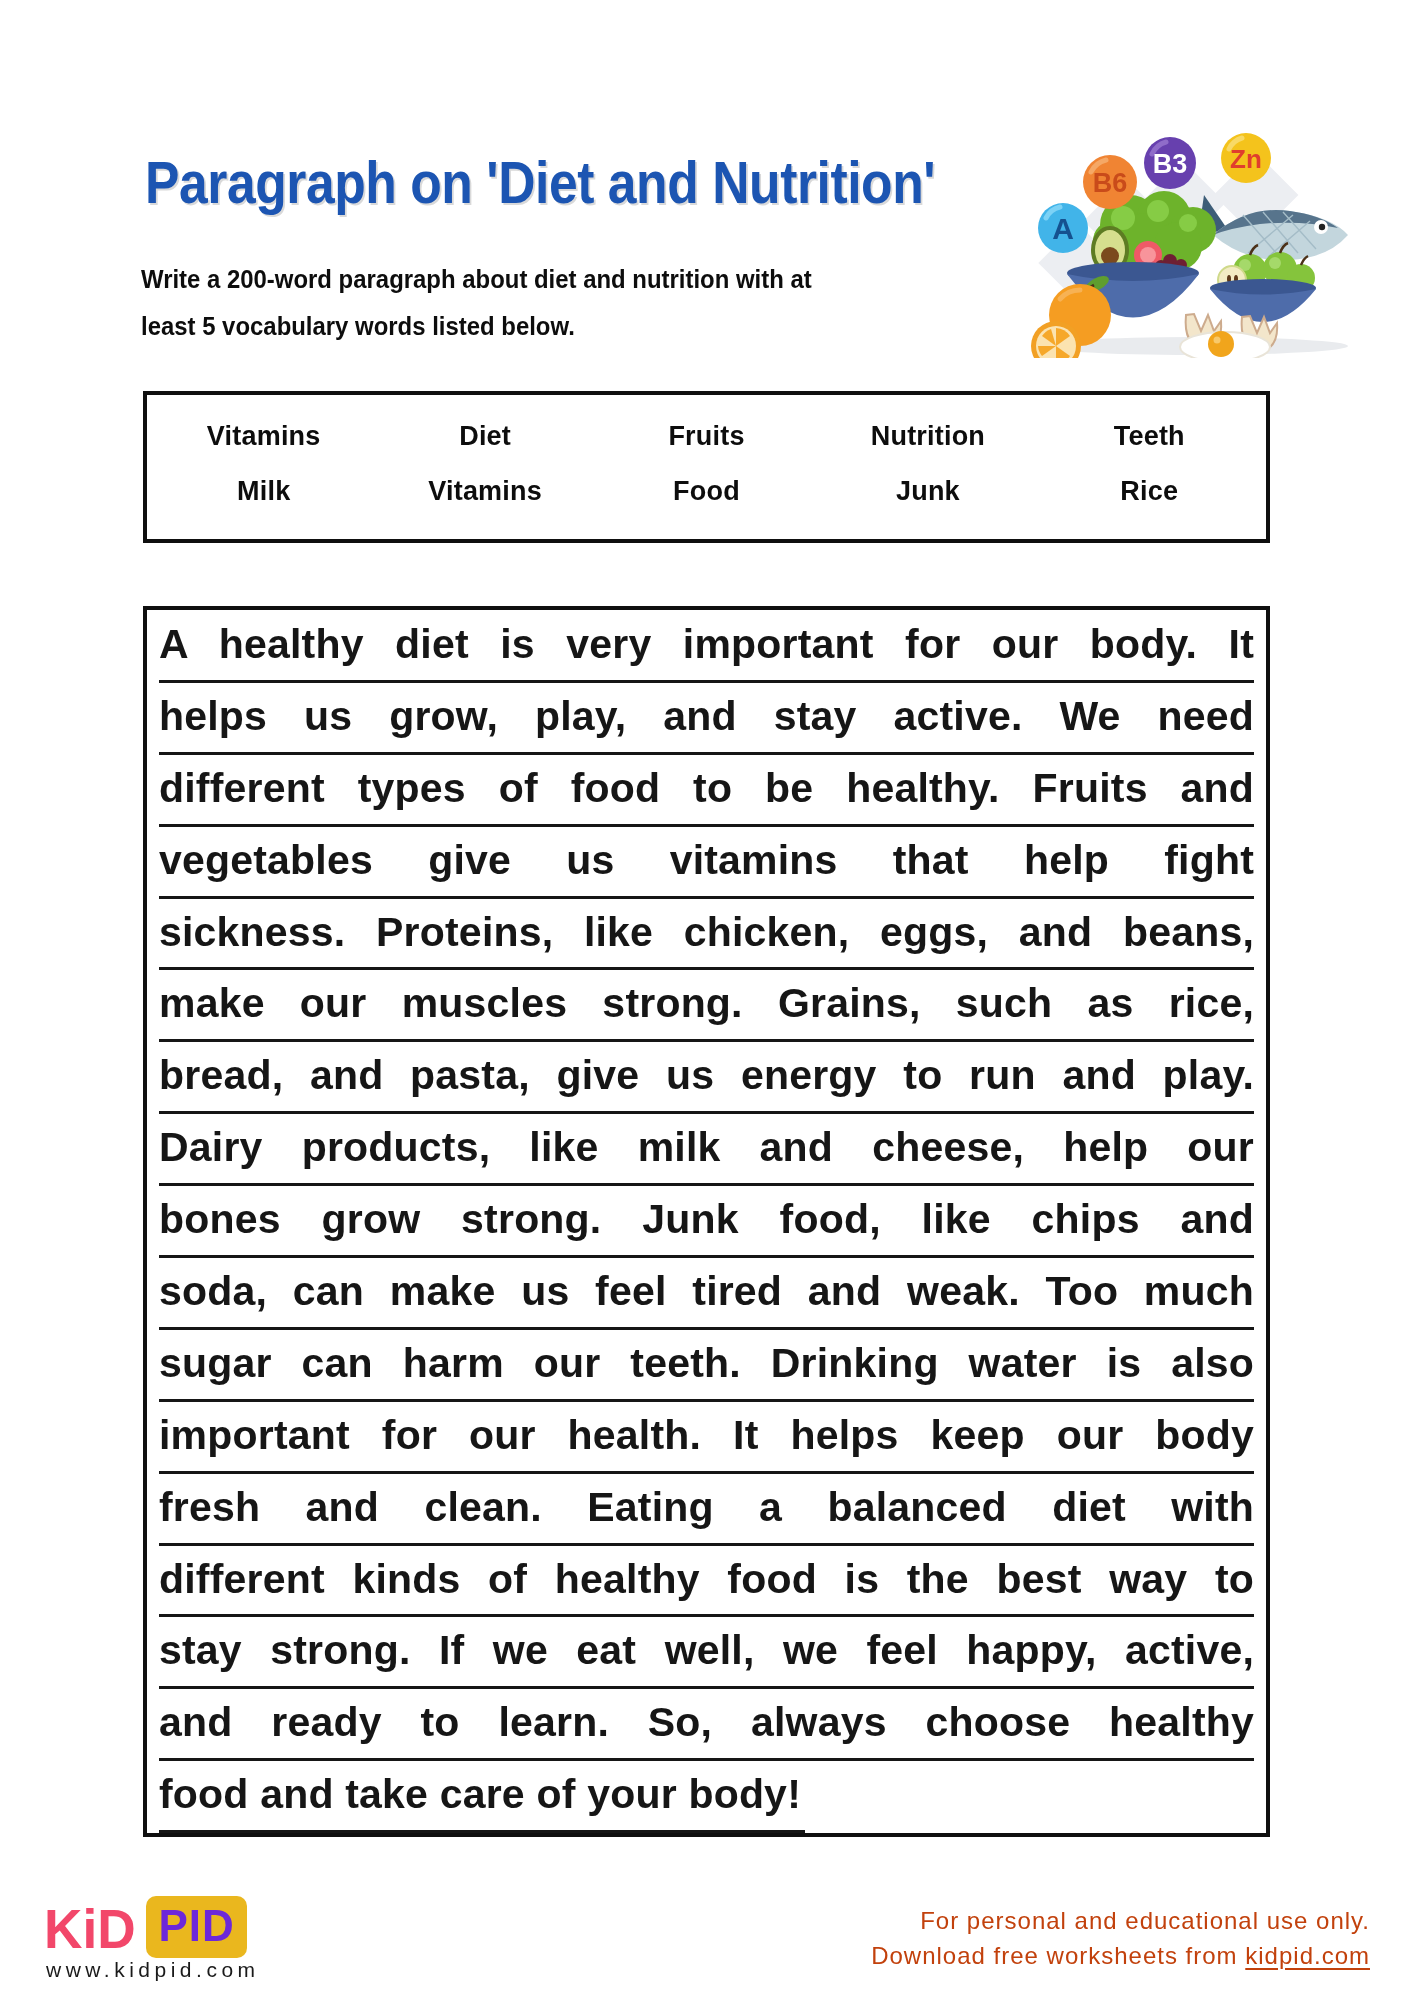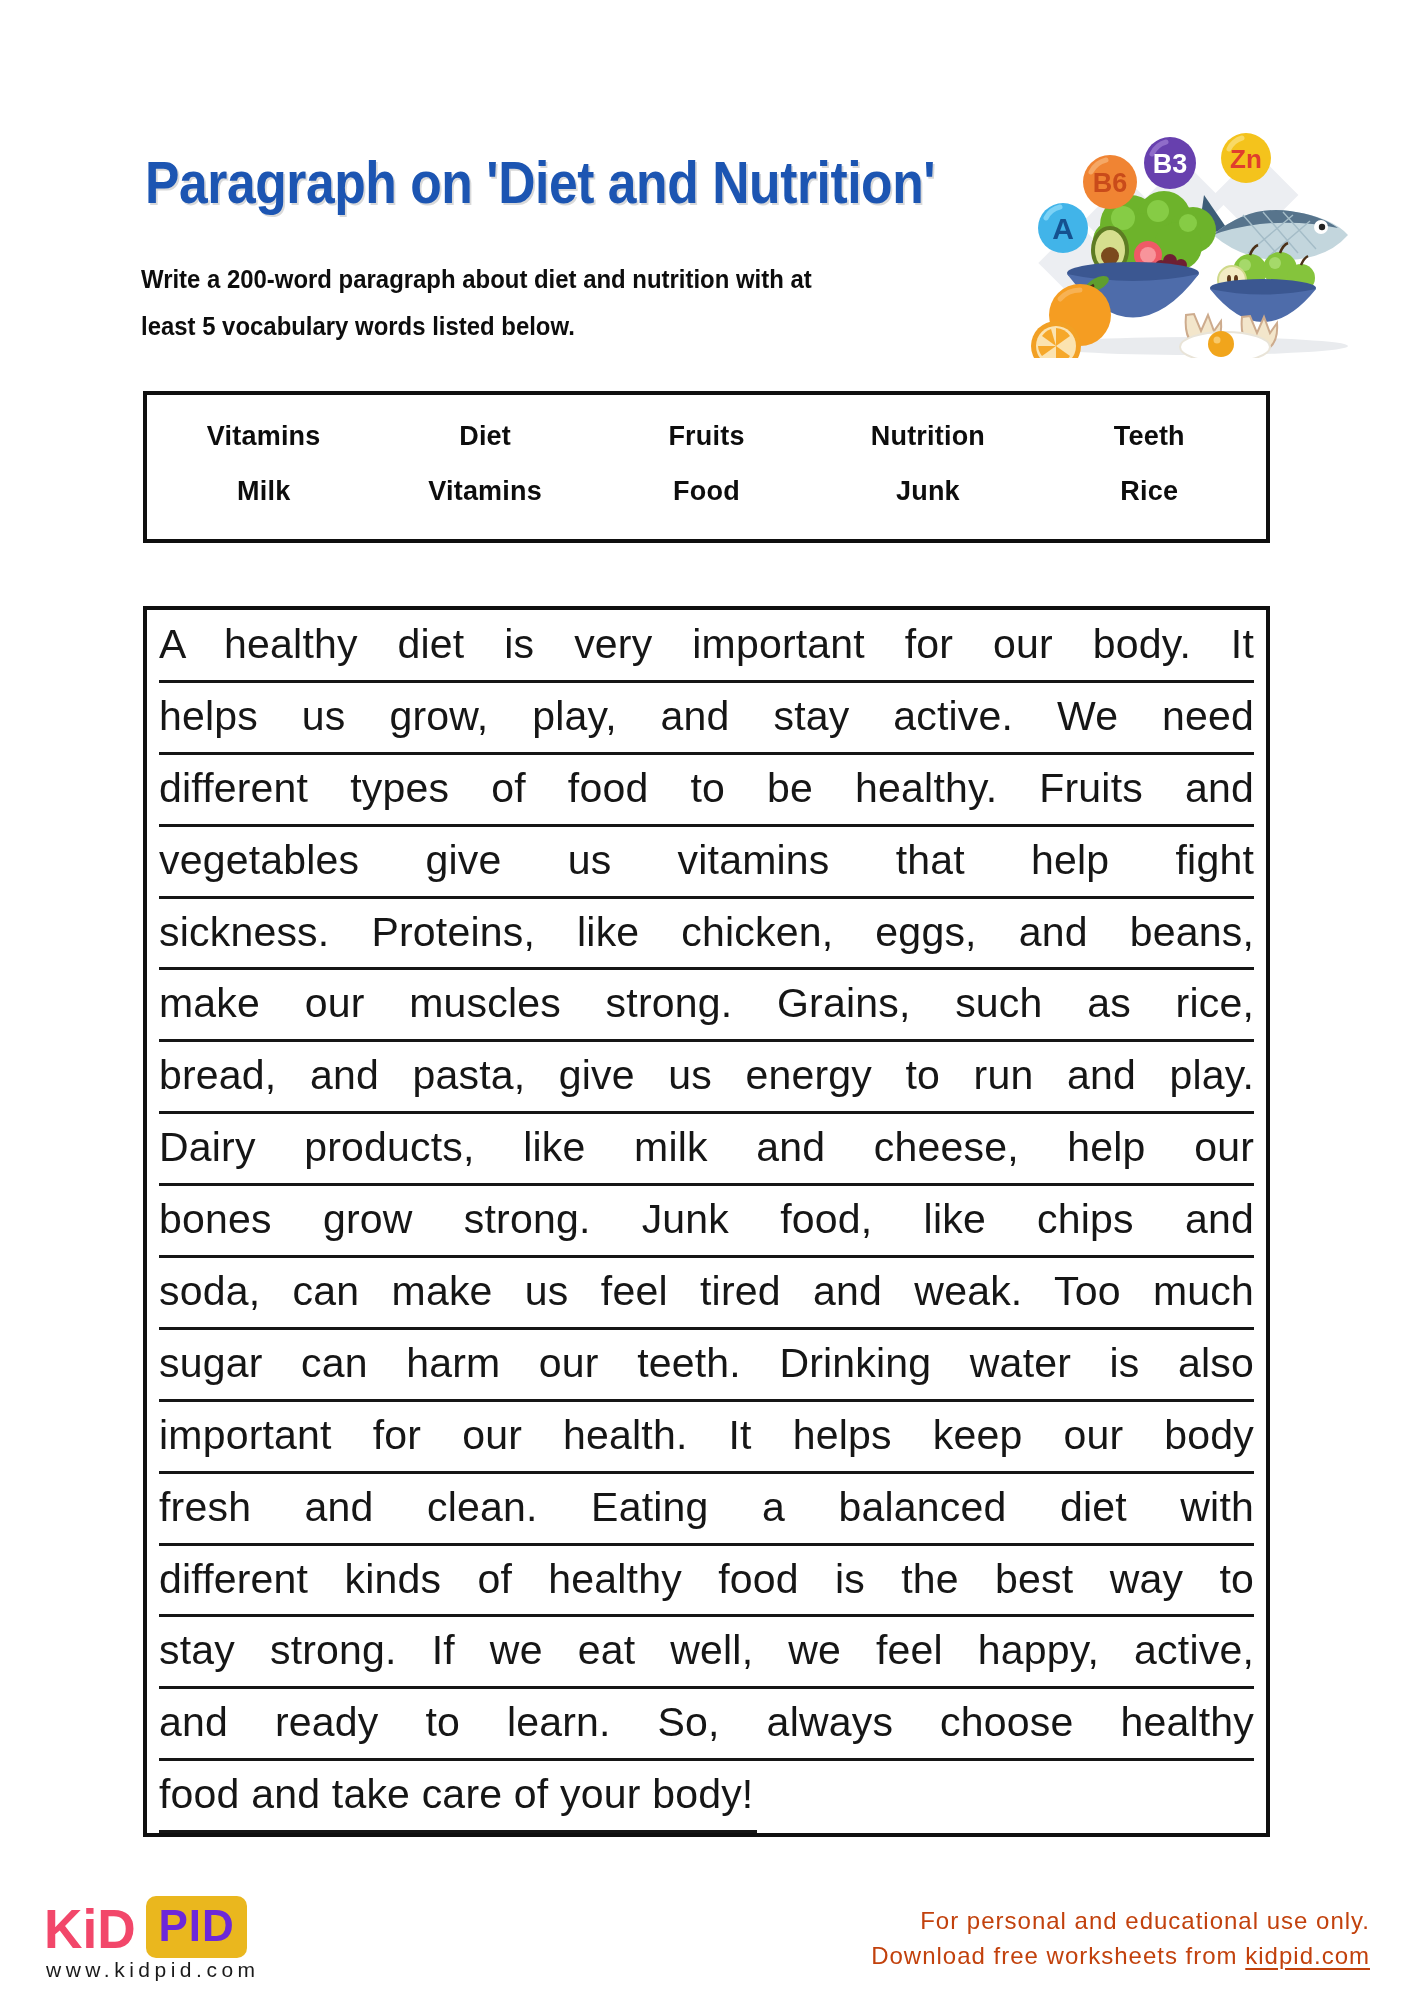--- a/index.html
+++ b/index.html
@@ -35,21 +35,21 @@
   }
   .vocab-word { font-size:27px; font-weight:700; color:#0d0d0d; letter-spacing:0.2px; }
 
   .para-box {
     position:absolute; left:143px; top:606px; width:1127px; height:1231px;
     border:4px solid #0f0f0f; background:#fff; padding:1px 12px 0 12px;
   }
   .p-line {
     height:71.9px; line-height:66px; box-sizing:border-box;
     border-bottom:3px solid #161616;
-    font-size:41px; font-weight:400; color:#161616;
+    font-size:41px; font-weight:700; color:#161616;
     text-align:justify; text-align-last:justify;
     white-space:nowrap; overflow:hidden; letter-spacing:0.2px;
   }
   .p-line.last { border-bottom:none; text-align:left; text-align-last:left; }
   .p-line.last span {
     display:inline-block; line-height:66px; height:71.9px; box-sizing:border-box;
     border-bottom:3px solid #161616; padding-right:4px;
   }
 
   .logo { position:absolute; left:44px; top:1896px; display:flex; align-items:flex-start; }

